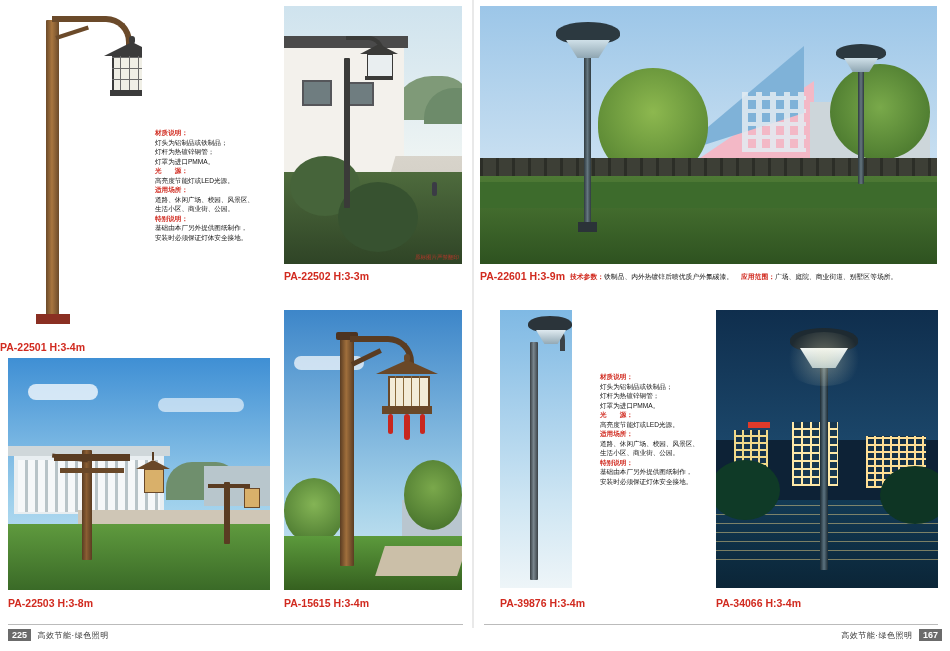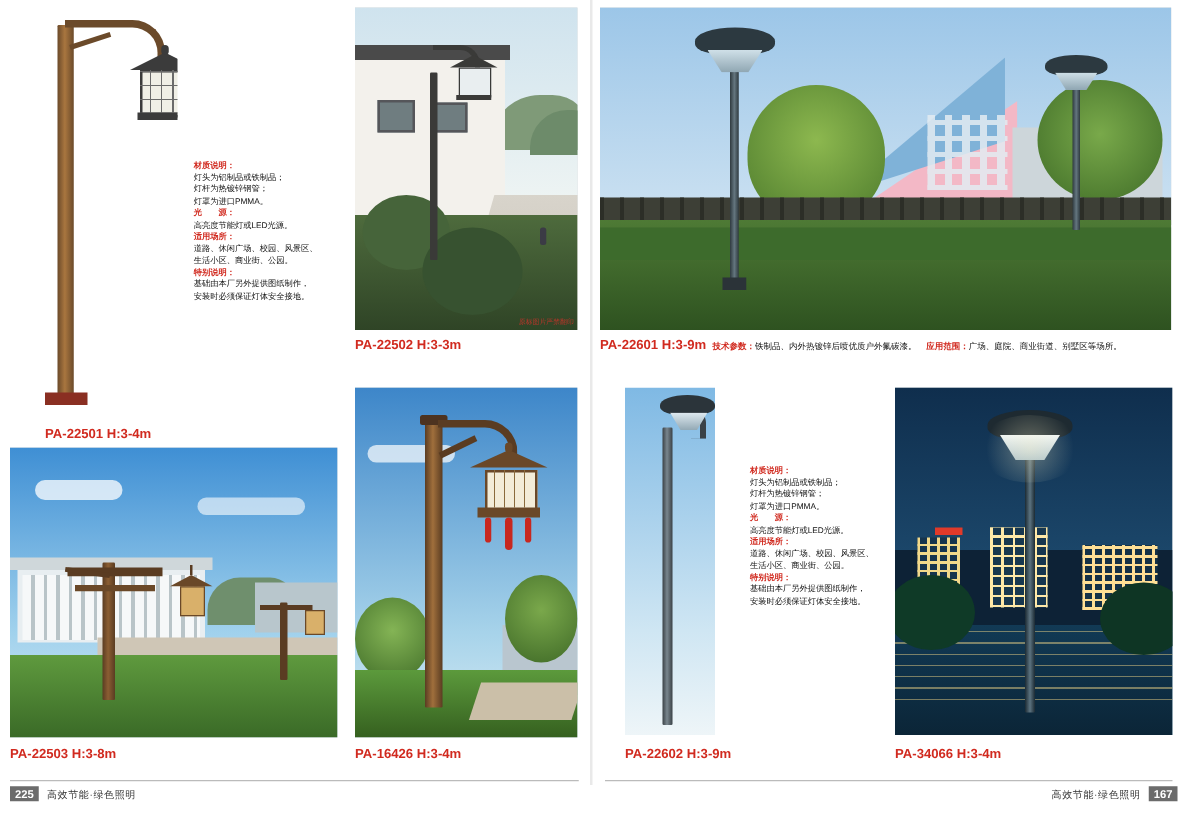--- a/index.html
+++ b/index.html
@@ -59,21 +59,21 @@
 
     <div class="lantern" style="left:92px;top:30px;width:56px;height:66px;">
       <div style="position:absolute;left:0;top:6px;width:0;height:0;border-left:28px solid transparent;border-right:28px solid transparent;border-bottom:14px solid #3b3b3b;"></div>
       <div style="position:absolute;left:25px;top:0;width:6px;height:8px;background:#3b3b3b;border-radius:3px;"></div>
       <div style="position:absolute;left:8px;top:20px;width:40px;height:34px;background:#f0efe6;border:2px solid #3b3b3b;"></div>
       <div style="position:absolute;left:8px;top:20px;width:40px;height:34px;
                   background:repeating-linear-gradient(90deg,transparent 0 8px,#6b6b6b 8px 9px),repeating-linear-gradient(0deg,transparent 0 10px,#6b6b6b 10px 11px);"></div>
       <div style="position:absolute;left:6px;top:54px;width:44px;height:6px;background:#3b3b3b;"></div>
     </div>
   </div>
-  <div class="caption" style="left:12px;top:341px;padding-left:24px;">PA-22501 H:3-4m</div>
+  <div class="caption" style="left:0;top:341px;">PA-22501 H:3-4m</div>
 
   <div class="specblock" style="left:155px;top:128px;">
     <div class="specline hd">材质说明：</div>
     <div class="specline">灯头为铝制品或铁制品；</div>
     <div class="specline">灯杆为热镀锌钢管；</div>
     <div class="specline">灯罩为进口PMMA。</div>
     <div class="specline hd">光　　源：</div>
     <div class="specline">高亮度节能灯或LED光源。</div>
     <div class="specline hd">适用场所：</div>
     <div class="specline">道路、休闲广场、校园、风景区、</div>
@@ -200,31 +200,31 @@
       <div style="position:absolute;left:28px;top:-2px;width:6px;height:8px;background:#6a4828;border-radius:3px;"></div>
       <div style="position:absolute;left:12px;top:20px;width:38px;height:30px;background:#f3ecd8;border:2px solid #6a4828;"></div>
       <div style="position:absolute;left:12px;top:20px;width:38px;height:30px;
                   background:repeating-linear-gradient(90deg,transparent 0 7px,#8a6a3c 7px 8px);"></div>
       <div style="position:absolute;left:6px;top:50px;width:50px;height:8px;background:#6a4828;"></div>
       <div style="position:absolute;left:12px;top:58px;width:5px;height:20px;background:#c8271f;border-radius:3px;"></div>
       <div style="position:absolute;left:28px;top:58px;width:6px;height:26px;background:#c8271f;border-radius:3px;"></div>
       <div style="position:absolute;left:44px;top:58px;width:5px;height:20px;background:#c8271f;border-radius:3px;"></div>
     </div>
   </div>
-  <div class="caption" style="left:284px;top:597px;">PA-16426 H:3-4m</div>
+  <div class="caption" style="left:284px;top:597px;">PA-15615 H:3-4m</div>
 
   <div class="photo" style="left:500px;top:310px;width:72px;height:278px;background:#ffffff;">
     <div class="sky" style="background:linear-gradient(#7fb9e4,#cfe6f3 70%,#eef5f8);"></div>
     <div class="pole" style="left:30px;top:32px;width:8px;height:238px;background:linear-gradient(90deg,#3a4146,#79868e 45%,#3a4146);"></div>
     <div class="arm" style="left:34px;top:10px;width:26px;height:26px;border-top:5px solid #3a4146;border-right:5px solid #3a4146;border-top-right-radius:20px;"></div>
     <div class="head-cap" style="left:28px;top:6px;width:44px;height:16px;background:#2b343a;"></div>
     <div style="position:absolute;left:36px;top:20px;width:30px;height:14px;background:linear-gradient(#dfeaf0,#93a9b5);
                 clip-path:polygon(0% 0%,100% 0%,72% 100%,28% 100%);"></div>
   </div>
-  <div class="caption" style="left:500px;top:597px;">PA-22602 H:3-9m</div>
+  <div class="caption" style="left:500px;top:597px;">PA-39876 H:3-4m</div>
 
   <div class="specblock" style="left:600px;top:372px;">
     <div class="specline hd">材质说明：</div>
     <div class="specline">灯头为铝制品或铁制品；</div>
     <div class="specline">灯杆为热镀锌钢管；</div>
     <div class="specline">灯罩为进口PMMA。</div>
     <div class="specline hd">光　　源：</div>
     <div class="specline">高亮度节能灯或LED光源。</div>
     <div class="specline hd">适用场所：</div>
     <div class="specline">道路、休闲广场、校园、风景区、</div>

